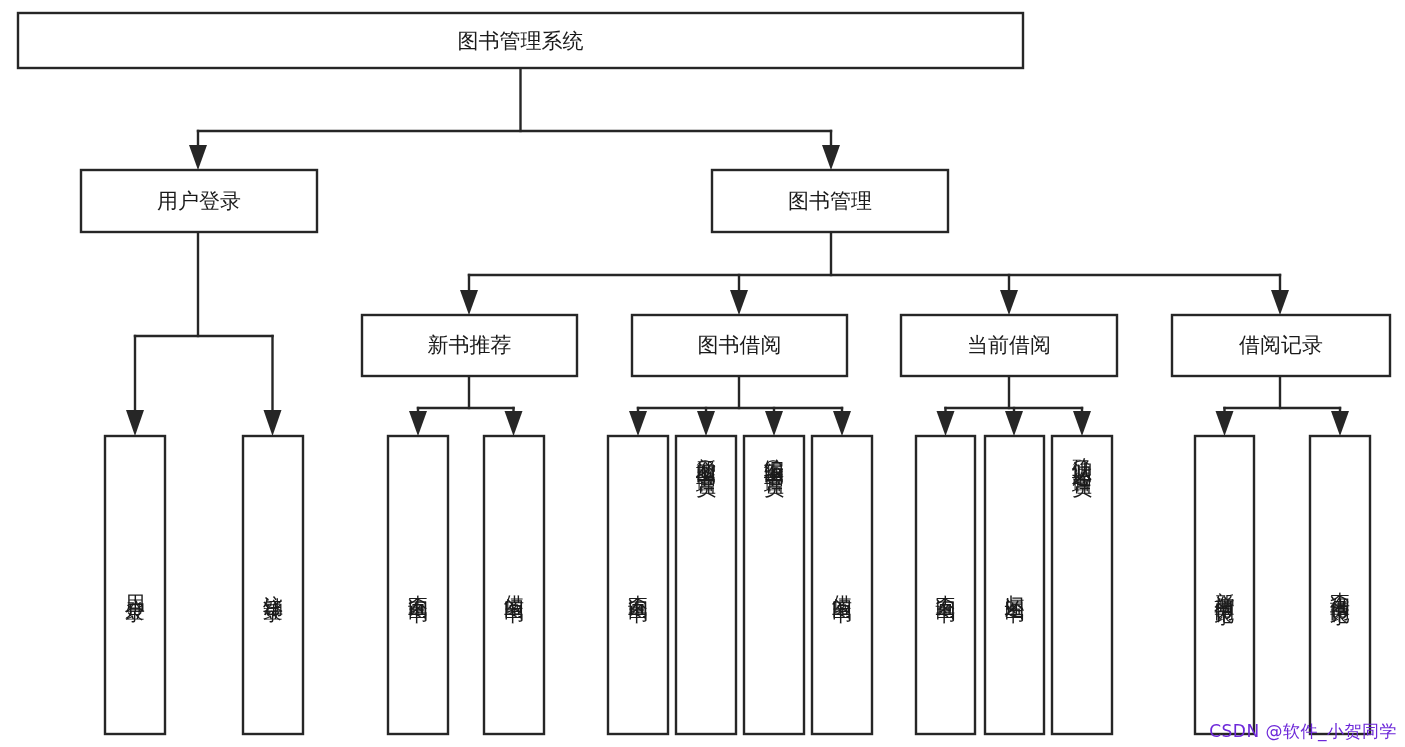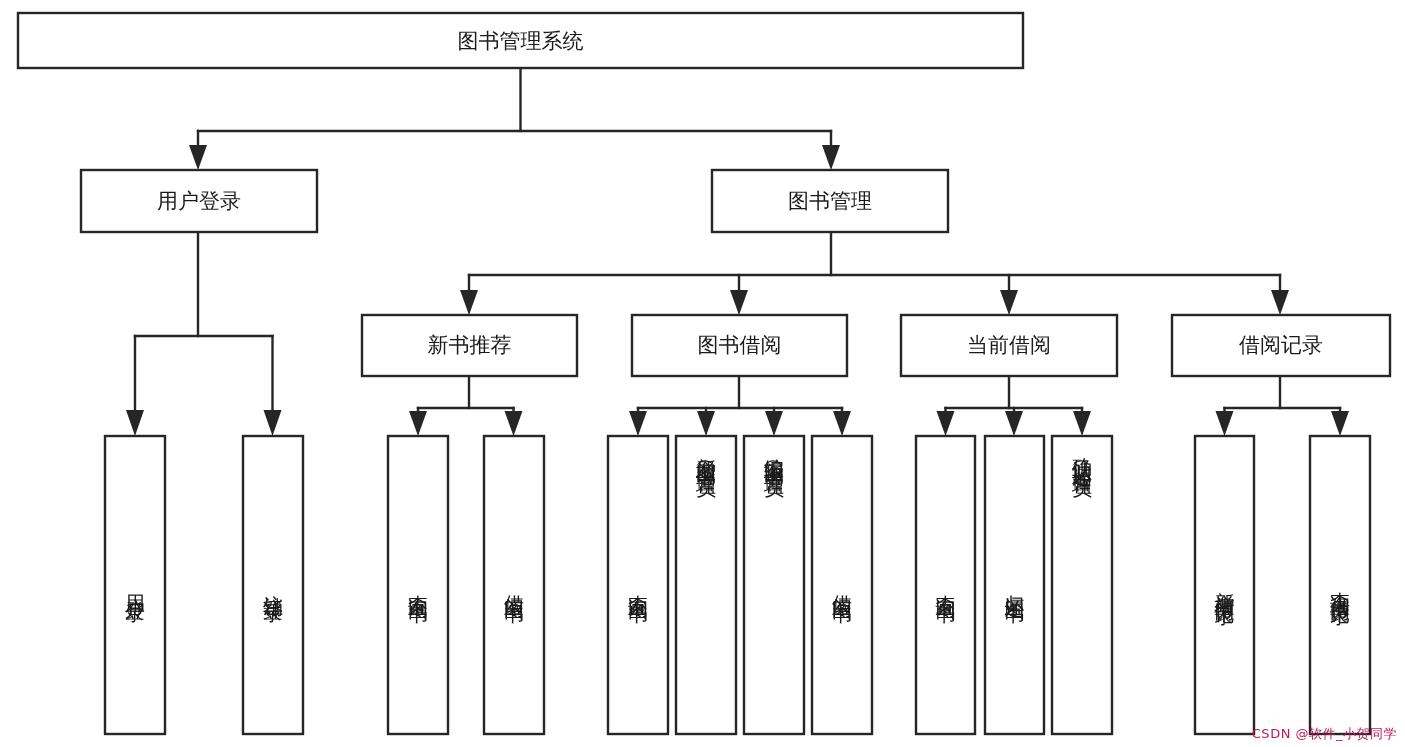--- a/index.html
+++ b/index.html
@@ -66,22 +66,22 @@
     color: #1a1a1a;
     letter-spacing: 3px;
     white-space: nowrap;
     text-align: center;
   }
   .watermark {
     position: absolute;
     right: 8px;
     bottom: 4px;
     font-family: "DejaVu Sans", "Liberation Sans", sans-serif;
-    font-size: 13px;
-    color: #be185d;
+    font-size: 17px;
+    color: #6d28d9;
     letter-spacing: 0.5px;
     white-space: nowrap;
     user-select: none;
   }
 </style>
 </head>
 <body>
 
 <div id="diagram-root">
 

